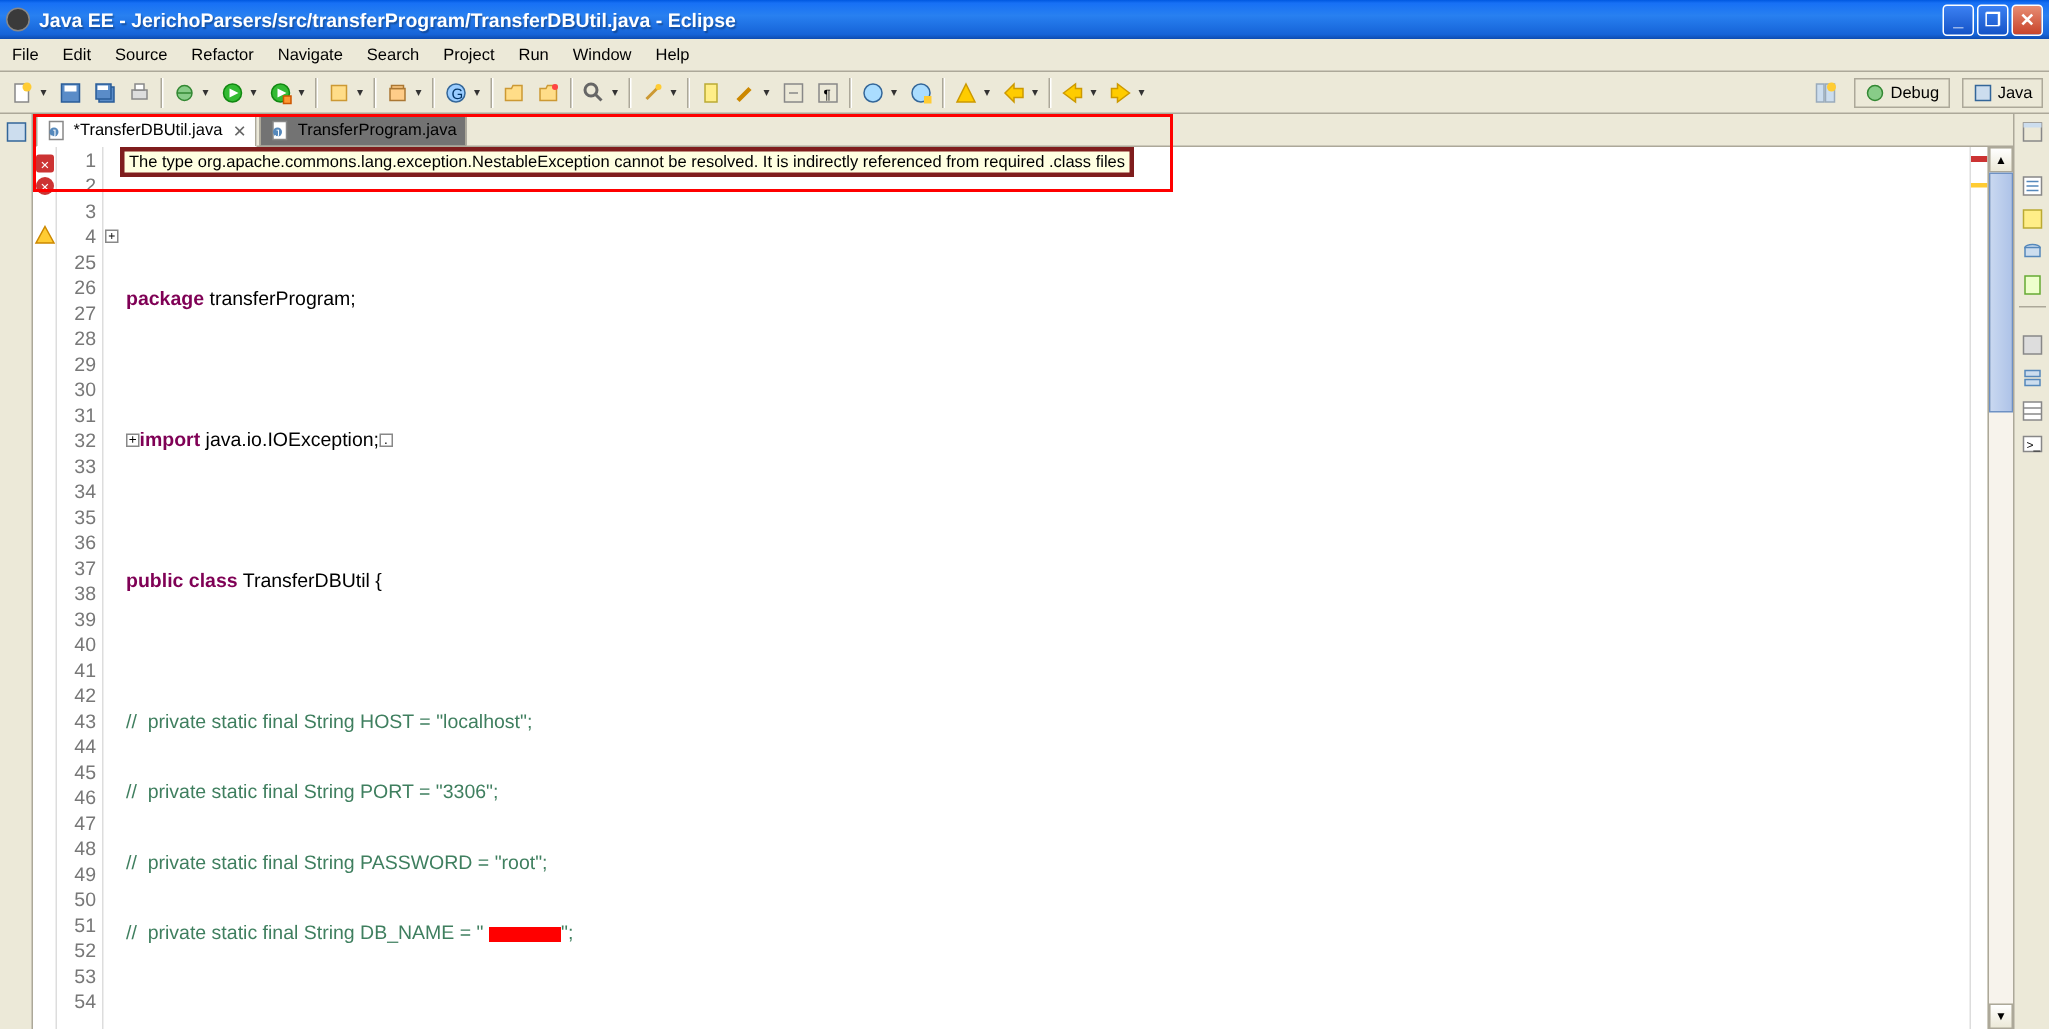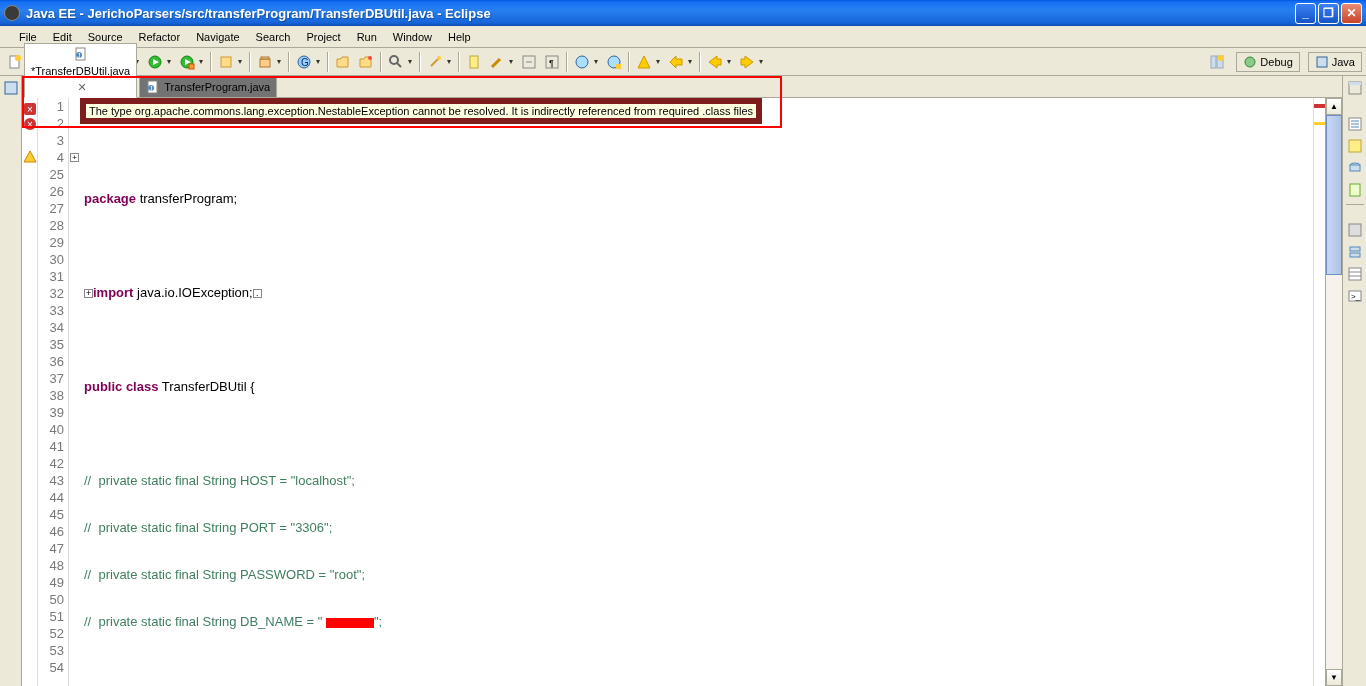--- a/index.html
+++ b/index.html
@@ -6,59 +6,59 @@
 body { background: #ece9d8; font-size: 11px; overflow: hidden; }
 
 .titlebar { background: linear-gradient(to bottom, #0058e0 0%, #1770f5 8%, #2880f0 40%, #1664d8 88%, #0e4cb0 100%); height: 26px; display: flex; align-items: center; padding: 0 4px; color: white; font-weight: bold; }
 .titlebar-icon { width: 16px; height: 16px; background: #3a3a3a; border-radius: 50%; margin-right: 6px; border: 1px solid #888; }
 .titlebar-text { flex: 1; font-size: 13px; text-shadow: 1px 1px 1px rgba(0,0,0,0.3); }
 .win-buttons { display: flex; gap: 2px; }
 .win-btn { width: 21px; height: 21px; border-radius: 3px; border: 1px solid #fff; display: flex; align-items: center; justify-content: center; font-family: Arial; font-weight: bold; font-size: 12px; color: white; }
 .win-btn.min, .win-btn.max { background: linear-gradient(to bottom, #3c81f3, #1453c7); }
 .win-btn.close { background: linear-gradient(to bottom, #e78d73, #c8432a); }
 
-.menubar { background: #ece9d8; height: 22px; display: flex; align-items: center; padding: 0 11px; border-bottom: 1px solid #aca899; }
+.menubar { background: #ece9d8; height: 22px; display: flex; align-items: center; padding: 0 0; border-bottom: 1px solid #aca899; }
 .menu-item { padding: 3px 8px; cursor: default; }
 
 .toolbar { background: #ece9d8; height: 28px; display: flex; align-items: center; padding: 2px 4px; border-bottom: 1px solid #aca899; gap: 1px; }
 .toolbar-right { margin-left: auto; display: flex; align-items: center; gap: 8px; }
 .tool-btn { width: 22px; height: 22px; display: flex; align-items: center; justify-content: center; border: 1px solid transparent; }
 .tool-sep { width: 2px; height: 20px; border-left: 1px solid #aca899; border-right: 1px solid #fff; margin: 0 2px; }
 .tool-drop { width: 8px; font-size: 8px; color: #333; }
 .perspective-btn { display: flex; align-items: center; gap: 3px; padding: 2px 6px; border: 1px solid #aca899; background: #ece9d8; font-size: 11px; }
 
 .workspace { display: flex; height: calc(100vh - 76px); }
 .left-bar { width: 22px; background: #ece9d8; border-right: 1px solid #aca899; display: flex; flex-direction: column; align-items: center; padding-top: 4px; gap: 4px; }
 .left-icon { width: 16px; height: 16px; }
 
 .editor-area { flex: 1; display: flex; flex-direction: column; background: #fff; position: relative; }
 .tab-bar { height: 22px; background: #ece9d8; display: flex; align-items: flex-end; border-bottom: 1px solid #aca899; }
 .tab { display: flex; align-items: center; gap: 4px; padding: 3px 6px; background: #737373; border: 1px solid #aca899; border-bottom: none; font-size: 11px; margin-left: 2px; }
-.tab.active { background: #fff; border-bottom: 1px solid #fff; margin-bottom: -1px; flex-direction: column; }
+.tab.active { background: #fff; border-bottom: 1px solid #fff; margin-bottom: -1px; }
 .tab-icon { width: 14px; height: 14px; }
 .tab-close { font-size: 11px; color: #666; margin-left: 3px; }
 
 .red-box { position: absolute; top: 0; left: 0; width: 760px; height: 52px; border: 2px solid red; z-index: 10; pointer-events: none; }
 
 .code-area { flex: 1; display: flex; overflow: hidden; background: #fff; position: relative; }
 .marker-col { width: 16px; background: #fff; border-right: 1px solid #ddd; }
 .marker { width: 14px; height: 14px; margin: 1px; }
 .linenum-col { width: 30px; text-align: right; color: #787878; font-family: 'Courier New', monospace; font-size: 13px; padding-right: 4px; user-select: none; }
 .fold-col { width: 12px; border-left: 1px solid #ddd; }
 .code-col { flex: 1; font-family: 'Courier New', monospace; font-size: 13px; white-space: pre; padding-left: 4px; }
 .code-line { height: 17px; line-height: 17px; }
 .ln { height: 17px; line-height: 17px; }
 
 .kw { color: #7f0055; font-weight: bold; }
 .cm { color: #3f7f5f; }
 .fold-plus { width: 9px; height: 9px; border: 1px solid #888; font-size: 8px; text-align: center; line-height: 7px; margin: 4px 1px; background: #fff; }
 
 .collapse-box { display: inline-block; border: 1px solid #888; width: 9px; height: 9px; font-size: 9px; text-align: center; line-height: 7px; vertical-align: middle; }
 
-.tooltip-box { position: absolute; top: 0; left: 0; background: #ffffe1; border: 6px solid #7f1d1d; padding: 1px 3px; font-size: 11px; white-space: nowrap; z-index: 5; }
+.tooltip-box { position: absolute; top: 0; left: 0; background: #ffffe1; border: 3px solid #7f1d1d; padding: 1px 3px; font-size: 11px; white-space: nowrap; z-index: 5; }
 
 .scroll-v { width: 17px; background: #ece9d8; border-left: 1px solid #aca899; display: flex; flex-direction: column; }
 .scroll-arrow { height: 17px; background: linear-gradient(#fff,#ece9d8); border: 1px solid #aca899; display: flex; align-items: center; justify-content: center; font-size: 8px; }
 .scroll-track { flex: 1; background: #f7f3ec; }
 .scroll-thumb { height: 160px; background: linear-gradient(to right,#c9d8f0,#aec3e8); border: 1px solid #6e91c4; margin: 0; }
 
 .overview-ruler { width: 12px; background: #fff; border-left: 1px solid #ddd; }
 
 .right-bar { width: 24px; background: #ece9d8; border-left: 1px solid #aca899; display: flex; flex-direction: column; align-items: center; padding-top: 4px; gap: 6px; }
 .right-icon { width: 16px; height: 16px; }

